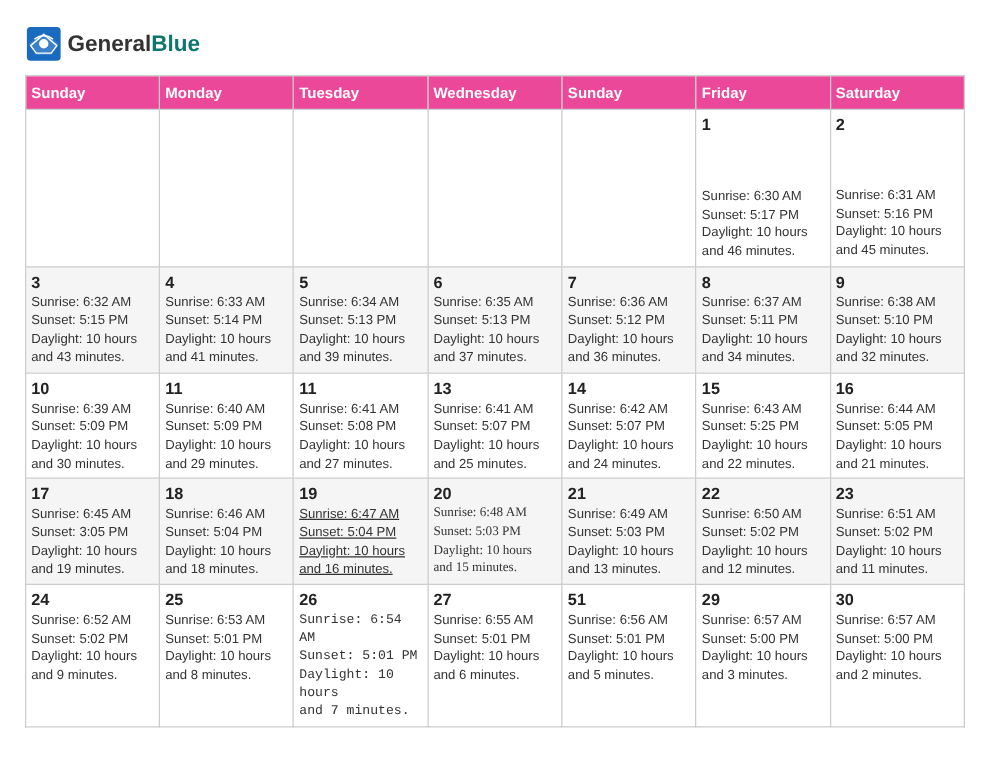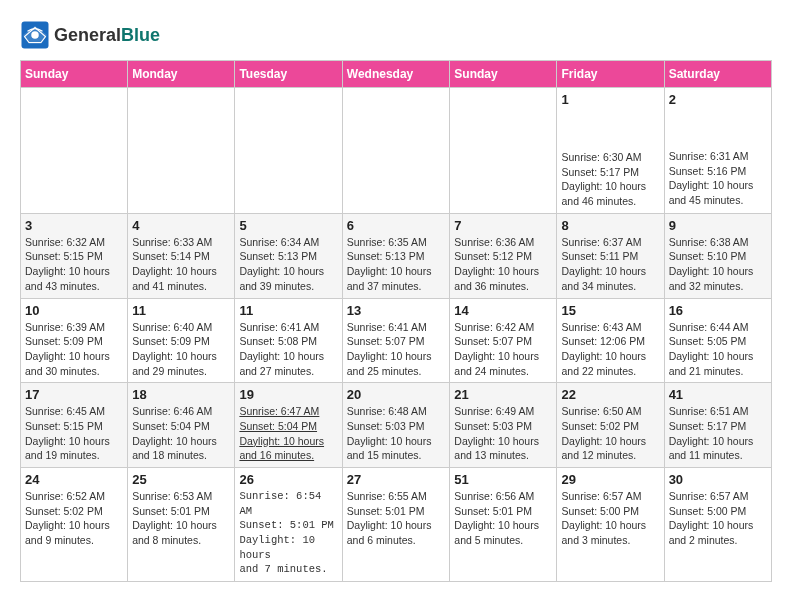--- a/index.html
+++ b/index.html
@@ -223,79 +223,79 @@
         <td>
           <span class="day-num">14</span>
           <div class="day-info" style="white-space: pre-line;">Sunrise: 6:42 AM
 Sunset: 5:07 PM
 Daylight: 10 hours
 and 24 minutes.</div>
         </td>
         <td>
           <span class="day-num">15</span>
           <div class="day-info" style="white-space: pre-line;">Sunrise: 6:43 AM
-Sunset: 12:06 PM
+Sunset: 5:25 PM
 Daylight: 10 hours
 and 22 minutes.</div>
         </td>
         <td>
           <span class="day-num">16</span>
           <div class="day-info" style="white-space: pre-line;">Sunrise: 6:44 AM
 Sunset: 5:05 PM
 Daylight: 10 hours
 and 21 minutes.</div>
         </td>
       </tr>
       <tr>
         <td>
           <span class="day-num">17</span>
           <div class="day-info" style="white-space: pre-line;">Sunrise: 6:45 AM
-Sunset: 5:15 PM
+Sunset: 3:05 PM
 Daylight: 10 hours
 and 19 minutes.</div>
         </td>
         <td>
           <span class="day-num">18</span>
           <div class="day-info" style="white-space: pre-line;">Sunrise: 6:46 AM
 Sunset: 5:04 PM
 Daylight: 10 hours
 and 18 minutes.</div>
         </td>
         <td>
           <span class="day-num">19</span>
           <div class="day-info" style="white-space: pre-line; text-decoration: underline;">Sunrise: 6:47 AM
 Sunset: 5:04 PM
 Daylight: 10 hours
 and 16 minutes.</div>
         </td>
         <td>
           <span class="day-num">20</span>
-          <div class="day-info" style="white-space: pre-line;">Sunrise: 6:48 AM
+          <div class="day-info" style="white-space: pre-line; font-family: Liberation Serif, serif;">Sunrise: 6:48 AM
 Sunset: 5:03 PM
 Daylight: 10 hours
 and 15 minutes.</div>
         </td>
         <td>
           <span class="day-num">21</span>
           <div class="day-info" style="white-space: pre-line;">Sunrise: 6:49 AM
 Sunset: 5:03 PM
 Daylight: 10 hours
 and 13 minutes.</div>
         </td>
         <td>
           <span class="day-num">22</span>
           <div class="day-info" style="white-space: pre-line;">Sunrise: 6:50 AM
 Sunset: 5:02 PM
 Daylight: 10 hours
 and 12 minutes.</div>
         </td>
         <td>
-          <span class="day-num">41</span>
+          <span class="day-num">23</span>
           <div class="day-info" style="white-space: pre-line;">Sunrise: 6:51 AM
-Sunset: 5:17 PM
+Sunset: 5:02 PM
 Daylight: 10 hours
 and 11 minutes.</div>
         </td>
       </tr>
       <tr>
         <td>
           <span class="day-num">24</span>
           <div class="day-info" style="white-space: pre-line;">Sunrise: 6:52 AM
 Sunset: 5:02 PM
 Daylight: 10 hours

